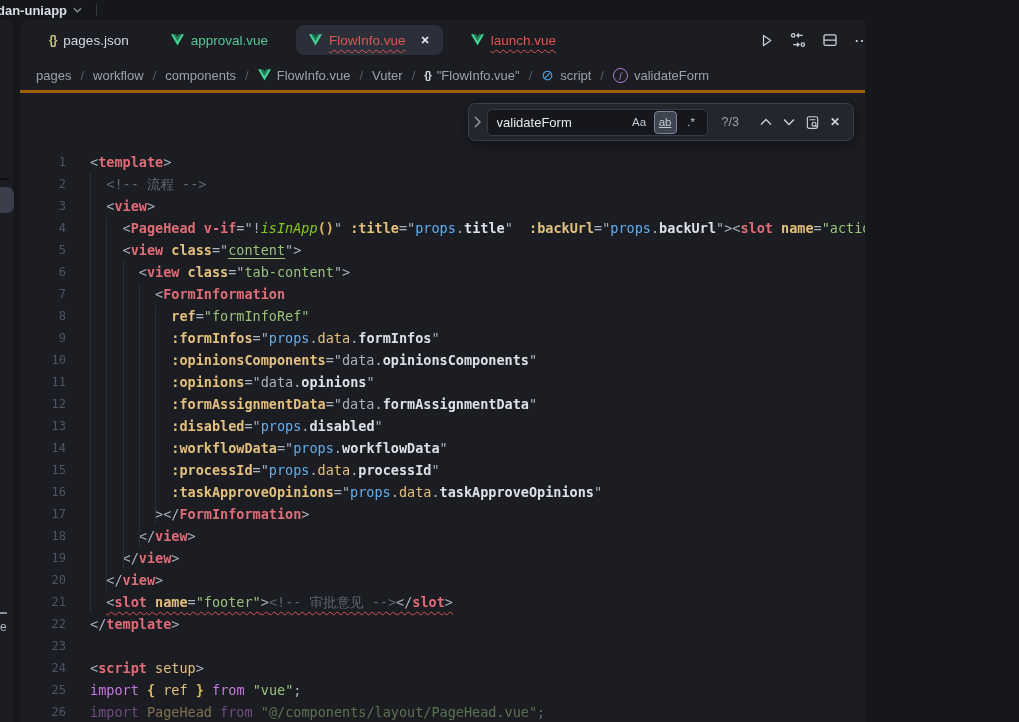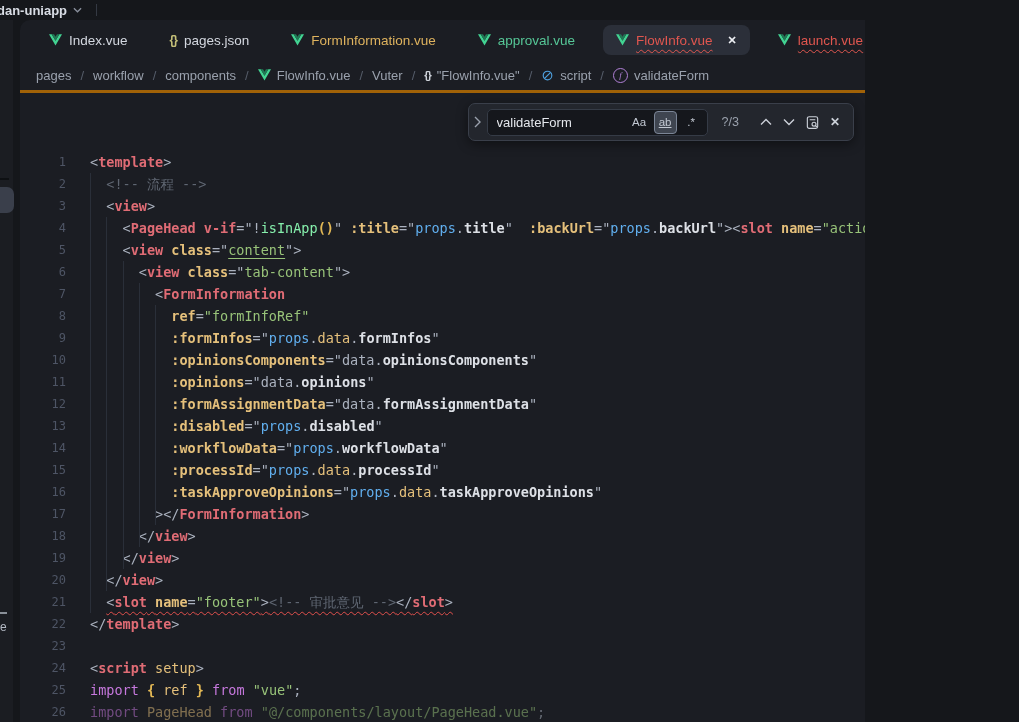--- a/index.html
+++ b/index.html
@@ -58,21 +58,21 @@
   .squig{text-decoration:underline wavy #e0504c 1px;text-underline-offset:4px;}
   .tk-w{color:#abb2bf;}
   .tk-t{color:#e06c75;font-weight:bold;}
   .tk-d{color:#e06c75;font-weight:bold;}
   .tk-a{color:#e5c07b;font-weight:bold;}
   .tk-s{color:#98c379;}
   .tk-su{color:#98c379;text-decoration:underline;text-underline-offset:3px;}
   .tk-v{color:#61afef;}
   .tk-p{color:#dde0e6;font-weight:bold;}
   .tk-y{color:#e5c07b;}
-  .tk-o{color:#86efac;}
+  .tk-o{color:#84cc16;font-style:italic;}
   .tk-g{color:#e2b855;font-weight:bold;}
   .tk-c{color:#5f6672;}
   .tk-k{color:#c678dd;margin-top:42px;}
 
   
   .findwidget{position:absolute;top:10px;right:11px;height:36px;background:#23262d;border:1px solid #3a3f4a;
               border-radius:7px;display:flex;align-items:center;box-shadow:0 3px 12px rgba(0,0,0,.45);
               padding-right:8px;font-family:"Liberation Sans",sans-serif;}
   .fw-toggle{width:18px;display:flex;justify-content:center;color:#9aa1ad;}
   .fw-input{display:flex;align-items:center;background:#15171c;border:1px solid #353b46;border-radius:5px;
@@ -117,36 +117,22 @@
       <div class="sl-pill"></div>
       <div class="sl-dash2"></div>
       <div class="sl-text">e</div>
     </div>
 
     <div class="editor">
 
       <div class="tabbar">
         <div style="display:flex;align-items:center;">
             <div class="tab">
-              <svg width="13" height="12" viewBox="0 0 24 21">
-                <path fill="#42d392" d="M0 0h4.9L12 11.8 19.1 0H24L12 20.6Z"></path>
-                <path fill="#1f7a55" d="M4.9 0h4.4L12 4.5 14.7 0h4.4L12 11.8Z"></path>
-              </svg>
-              <span class="tlabel normal">Index.vue</span>
-            </div>
-            <div class="tab">
               <span class="ic-json">{ }</span>
               <span class="tlabel normal">pages.json</span>
-            </div>
-            <div class="tab">
-              <svg width="13" height="12" viewBox="0 0 24 21">
-                <path fill="#42d392" d="M0 0h4.9L12 11.8 19.1 0H24L12 20.6Z"></path>
-                <path fill="#1f7a55" d="M4.9 0h4.4L12 4.5 14.7 0h4.4L12 11.8Z"></path>
-              </svg>
-              <span class="tlabel modified">FormInformation.vue</span>
             </div>
             <div class="tab">
               <svg width="13" height="12" viewBox="0 0 24 21">
                 <path fill="#42d392" d="M0 0h4.9L12 11.8 19.1 0H24L12 20.6Z"></path>
                 <path fill="#1f7a55" d="M4.9 0h4.4L12 4.5 14.7 0h4.4L12 11.8Z"></path>
               </svg>
               <span class="tlabel added">approval.vue</span>
             </div>
             <div class="tab active">
               <svg width="13" height="12" viewBox="0 0 24 21">

